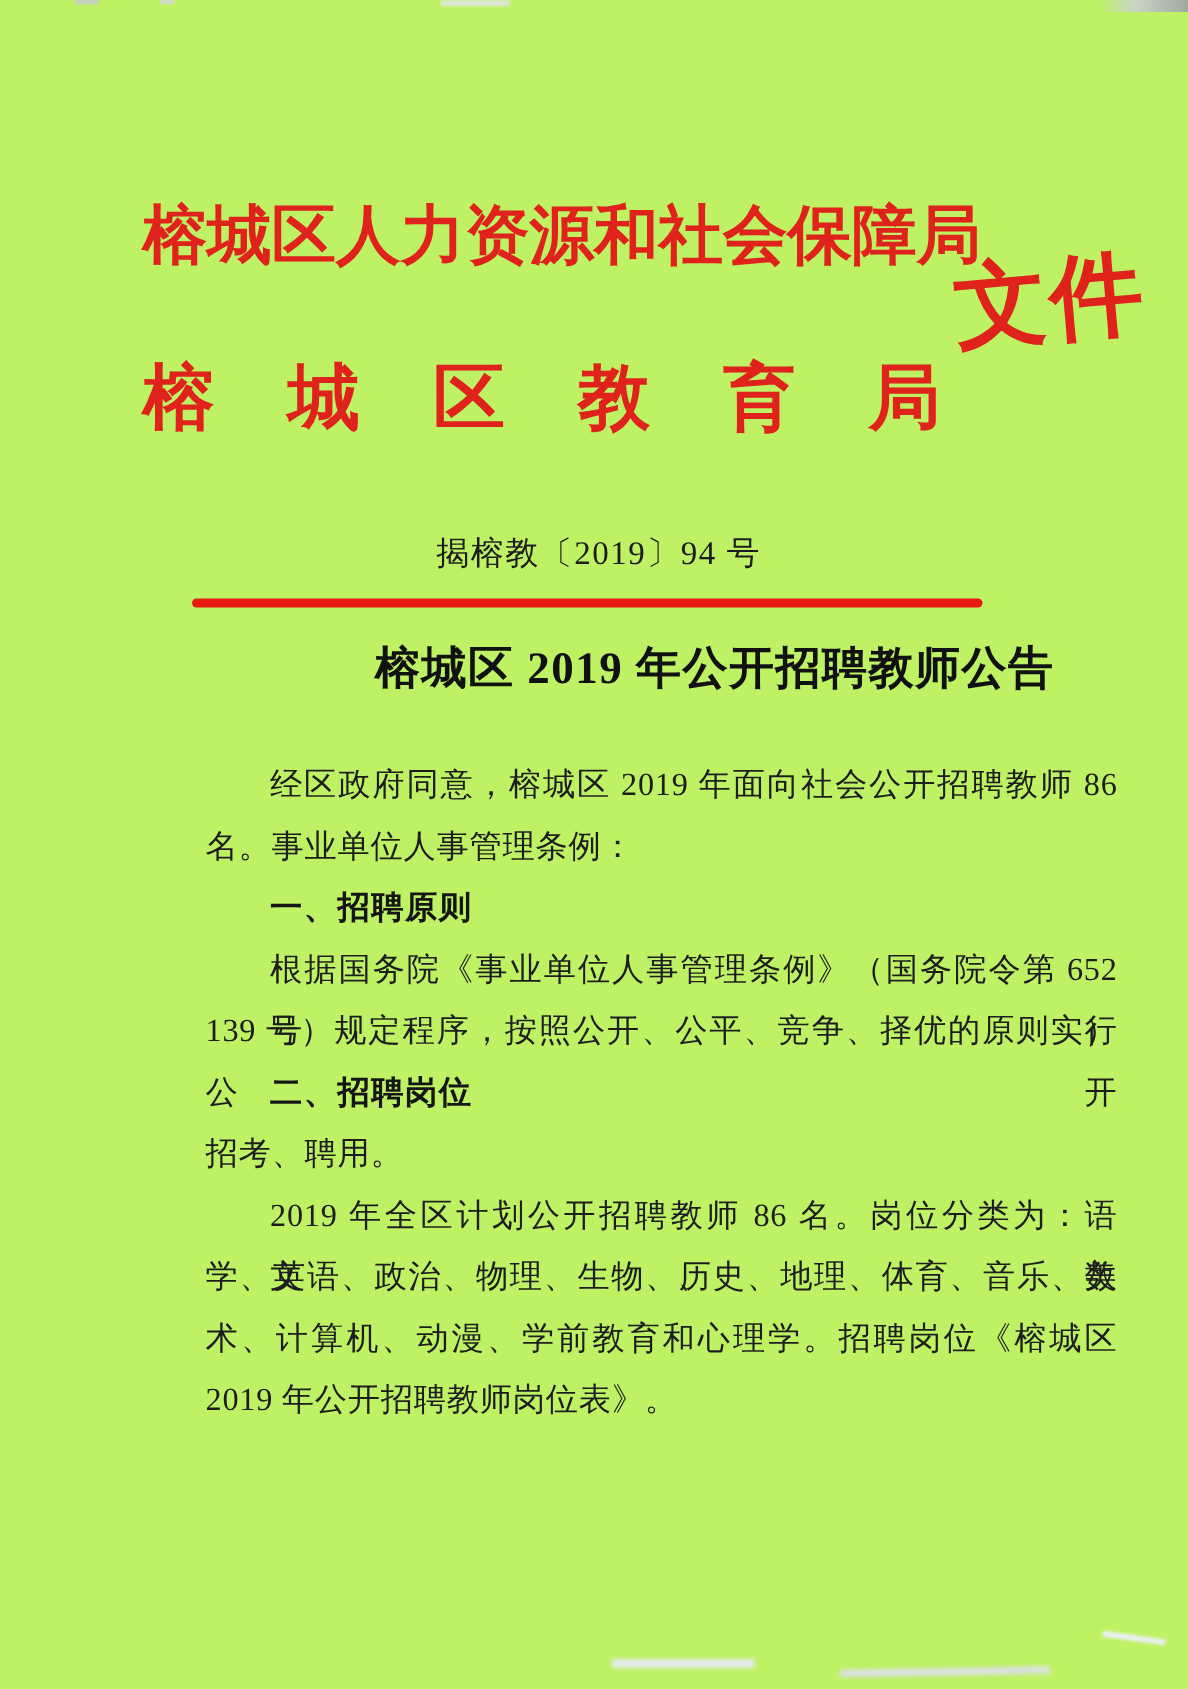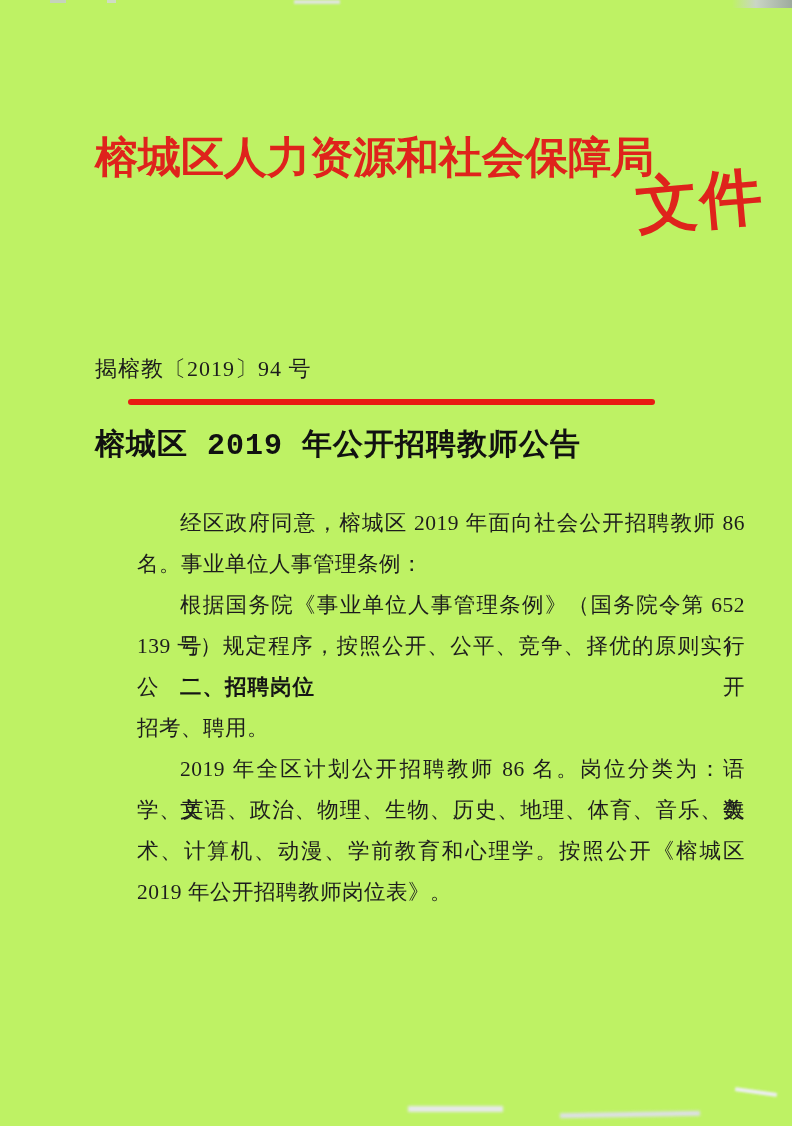--- a/index.html
+++ b/index.html
@@ -42,21 +42,21 @@
     font-family: "Liberation Sans", "DejaVu Sans", sans-serif;
     white-space: nowrap;
   }
 
   
   .docnum {
     position: absolute;
     left: 95px;
     top: 354px;
     width: 608px;
-    text-align: left;
+    text-align: center;
     font-size: 22px;
     line-height: 30px;
     color: #1c1c1c;
     letter-spacing: 1px;
   }
   .redline {
     position: absolute;
     left: 128px;
     top: 399px;
     width: 527px;
@@ -65,27 +65,27 @@
     border-radius: 3px;
   }
 
   
   .title {
     position: absolute;
     left: 95px;
     top: 426px;
     width: 608px;
     margin: 0;
-    text-align: left;
+    text-align: right;
     font-size: 30px;
     line-height: 40px;
     font-weight: 700;
     color: #111;
     letter-spacing: 1px;
-    font-family: Liberation Mono, monospace;
+    font-family: Liberation Serif, serif;
   }
 
   
   .bodytext {
     position: absolute;
     left: 95px;
     top: 503px;
     width: 608px;
     font-size: 21.5px;
     color: #1d1d1d;
@@ -130,34 +130,36 @@
 
   <div class="artifact a-top1"></div>
   <div class="artifact a-top2"></div>
   <div class="artifact a-top3"></div>
   <div class="artifact a-top4"></div>
   <div class="artifact a-bot1"></div>
   <div class="artifact a-bot2"></div>
   <div class="artifact a-bot3"></div>
 
   <div class="agency line1">榕城区人力资源和社会保障局</div>
+  <div class="agency line2">榕城区教育局</div>
   <div class="doctype">文件</div>
 
   <div class="docnum">揭榕教〔2019〕94 号</div>
 
   <div class="redline"></div>
 
   <h1 class="title">榕城区 2019 年公开招聘教师公告</h1>
 
   <div class="bodytext">
     <div class="ln indent stretch">经区政府同意，榕城区 2019 年面向社会公开招聘教师 86</div>
     <div class="ln">名。事业单位人事管理条例：</div>
+    <div class="ln indent heading">一、招聘原则</div>
     <div class="ln indent stretch">根据国务院《事业单位人事管理条例》（国务院令第 652 号）</div>
     <div class="ln stretch">139 号）规定程序，按照公开、公平、竞争、择优的原则实行公开</div>
     <div class="ln indent heading">二、招聘岗位</div>
     <div class="ln">招考、聘用。</div>
     <div class="ln indent stretch">2019 年全区计划公开招聘教师 86 名。岗位分类为：语文、数</div>
     <div class="ln stretch">学、英语、政治、物理、生物、历史、地理、体育、音乐、美</div>
-    <div class="ln stretch">术、计算机、动漫、学前教育和心理学。按照公开《榕城区</div>
+    <div class="ln stretch">术、计算机、动漫、学前教育和心理学。招聘岗位《榕城区</div>
     <div class="ln">2019 年公开招聘教师岗位表》。</div>
   </div>
 
 </div>
 
 </body></html>

